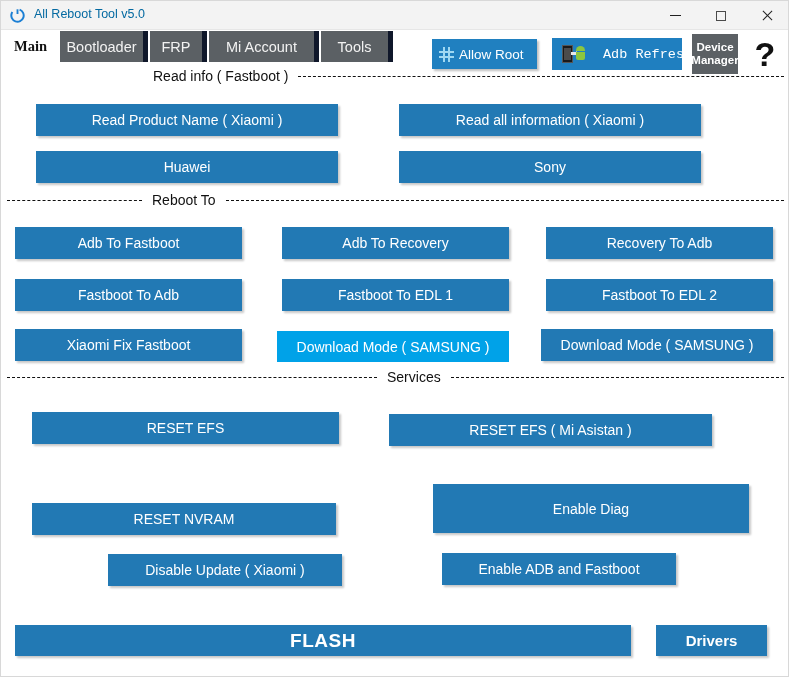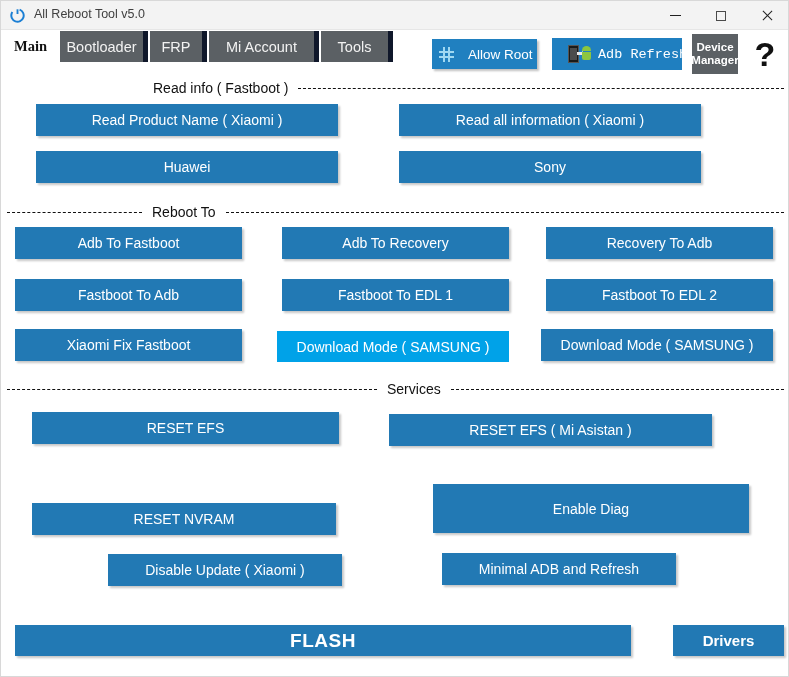--- a/index.html
+++ b/index.html
@@ -31,21 +31,21 @@
   }
   .app-icon {
     position: absolute;
     left: 9px; top: 7px;
     width: 15px; height: 15px;
   }
   .title-text {
     position: absolute;
     left: 33px; top: 6px;
     font-size: 12.5px;
-    color: #404040;
+    color: #0369a1;
     white-space: nowrap;
   }
   .win-btn {
     position: absolute;
     top: 0;
     width: 46px; height: 29px;
     display: flex;
     align-items: center;
     justify-content: center;
   }
@@ -104,21 +104,21 @@
 
   
   .allow-root {
     position: absolute;
     left: 431px; top: 38px;
     width: 105px; height: 30px;
     background: #2080c0;
     box-shadow: 2px 2px 2px rgba(0,0,0,0.25);
     display: flex;
     align-items: center;
-    gap: 14px;
+    gap: 5px;
     padding-left: 7px;
     box-sizing: border-box;
   }
   .allow-root .lbl {
     color: #ffffff;
     font-size: 13.5px;
     white-space: nowrap;
   }
   .hash-icon {
     position: relative;
@@ -141,22 +141,22 @@
     box-shadow: 5px 0 0 0 #9fd8f2;
   }
 
   .adb-refresh {
     position: absolute;
     left: 551px; top: 37px;
     width: 130px; height: 32px;
     background: #1f7fc0;
     display: flex;
     align-items: center;
-    gap: 4px;
-    padding-left: 16px;
+    gap: 15px;
+    padding-left: 10px;
     box-sizing: border-box;
   }
   .adb-refresh .lbl {
     color: #ffffff;
     font-family: "Liberation Mono", monospace;
     font-size: 13.5px;
     white-space: nowrap;
   }
   .adb-icon {
     position: relative;
@@ -233,21 +233,20 @@
   }
 
   
   .divider {
     position: absolute;
     left: 0;
     width: 789px; height: 18px;
     display: flex;
     align-items: center;
     box-sizing: border-box;
-    margin-top: 12px;
   }
   .divider .dash {
     flex: 0 0 auto;
     height: 0;
     border-top: 1px dashed #111111;
     margin: 0 6px;
   }
   .divider .dash.grow { flex: 1 1 auto; }
   .divider .sect-label {
     flex: 0 0 auto;
@@ -277,21 +276,20 @@
     box-shadow: none;
   }
   .btn.flash {
     font-size: 19px;
     font-weight: bold;
     letter-spacing: 0.5px;
   }
   .btn.drivers {
     font-size: 15px;
     font-weight: bold;
-    margin-left: 17px;
   }
 </style>
 </head>
 <body>
 
 <div id="app">
 
   <div class="titlebar">
     <svg class="app-icon" viewBox="0 0 16 16">
       <circle cx="8" cy="8" r="6.6" fill="none" stroke="#1b7fd4" stroke-width="2.1" stroke-dasharray="32 10" transform="rotate(-70 8 8)"></circle>
@@ -369,19 +367,19 @@
       <div class="divider" style="top: 367px;">
         <span class="dash" style="width: 370px;"></span>
         <span class="sect-label">Services</span>
         <span class="dash grow"></span>
       </div>
       <div class="btn" style="left: 31px; top: 411px; width: 307px; height: 32px;">RESET EFS</div>
       <div class="btn" style="left: 388px; top: 413px; width: 323px; height: 32px;">RESET EFS ( Mi Asistan )</div>
       <div class="btn" style="left: 31px; top: 502px; width: 304px; height: 32px;">RESET NVRAM</div>
       <div class="btn" style="left: 432px; top: 483px; width: 316px; height: 49px;">Enable Diag</div>
       <div class="btn" style="left: 62px; top: 553px; width: 234px; height: 32px; margin-left: 45px;">Disable Update ( Xiaomi )</div>
-      <div class="btn" style="left: 441px; top: 552px; width: 234px; height: 32px;">Minimal ADB and Refresh</div>
+      <div class="btn" style="left: 441px; top: 552px; width: 234px; height: 32px;">Enable ADB and Fastboot</div>
     </div>
 
   <div class="btn flash" id="flash-btn" style="left: 14px; top: 624px; width: 616px; height: 31px;">FLASH</div>
   <div class="btn drivers" id="drivers-btn" style="left: 655px; top: 624px; width: 111px; height: 31px;">Drivers</div>
 
 </div>
 
 </body></html>

